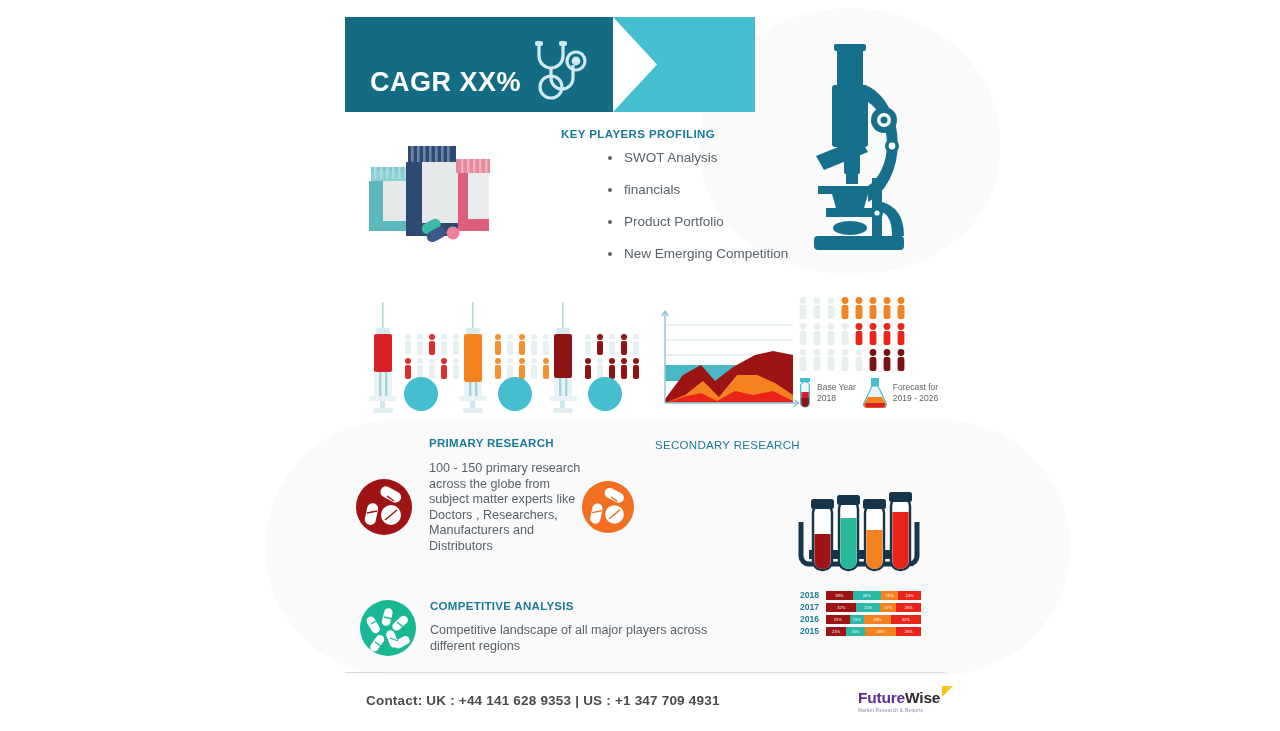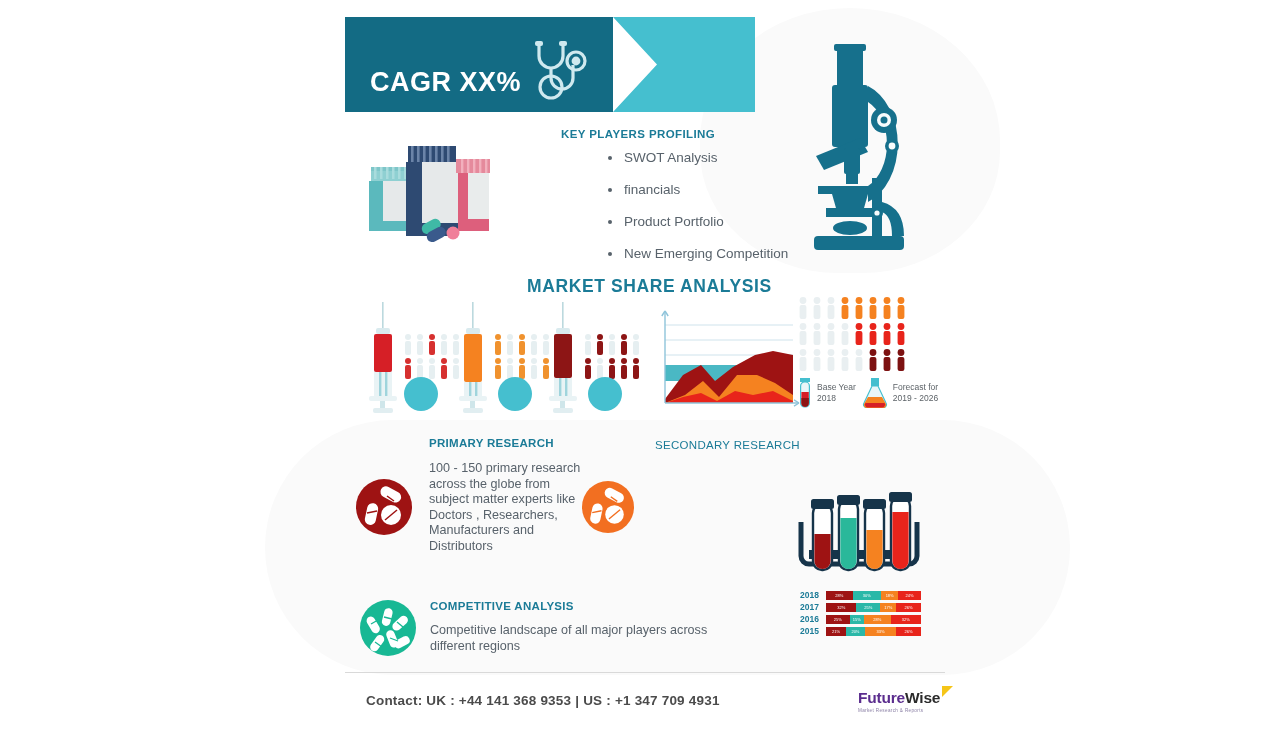--- a/index.html
+++ b/index.html
@@ -209,21 +209,20 @@
       <rect x="20" y="180" width="48" height="9"></rect>
       <ellipse cx="44" cy="200" rx="17" ry="7"></ellipse>
       <rect x="8" y="208" width="90" height="14" rx="4"></rect>
       <path d="M66 150 h10 v62 h-10 z"></path>
       <circle cx="71" cy="185" r="6"></circle>
       <circle cx="71" cy="185" r="2.6" fill="#f7fbfc"></circle>
       <path d="M76 174 q22 6 22 34 h-12 q0 -20 -10 -24 z"></path>
     </g>
   </svg>
 
-  <div class="ms-title">MARKET SHARE ANALYSIS</div>
 
   <svg class="syringes" width="290" height="115" viewBox="0 0 290 115">
     <g>
 
       <rect x="24" y="0" width="1.6" height="26" fill="#bcd9de"></rect>
       <rect x="18" y="26" width="14" height="6" rx="2" fill="#d9eaee"></rect>
       <rect x="16" y="32" width="18" height="40" rx="2" fill="#e9f3f5"></rect>
       <rect x="16" y="32" width="18" height="38" rx="2" fill="#d61f26"></rect>
       <rect x="16" y="70" width="18" height="24" fill="#e9f3f5"></rect>
       <rect x="21" y="70" width="2.4" height="24" fill="#9fd4dc"></rect>
@@ -664,21 +663,21 @@
         <div class="ybseg" style="width:21%;background:#9e1313">21%</div>
         <div class="ybseg" style="width:20%;background:#2ab8a8">20%</div>
         <div class="ybseg" style="width:33%;background:#f58220">33%</div>
         <div class="ybseg" style="width:26%;background:#e8241b">26%</div>
       </div>
     </div>
   </div>
 
   <div class="contact">
     <span class="lbl">Contact:</span>
-    <span>UK : +44 141 368 9353</span>
+    <span>UK : +44 141 628 9353</span>
     <span>|</span>
     <span>US : +1 347 709 4931</span>
   </div>
 
   <div class="logo">
     <div class="logo-main" style="position:relative;">
       <span class="logo-future">Future</span><span class="logo-wise">Wise</span>
       <span class="logo-swoosh"></span>
     </div>
     <div class="logo-tag">Market Research &amp; Reports</div>

